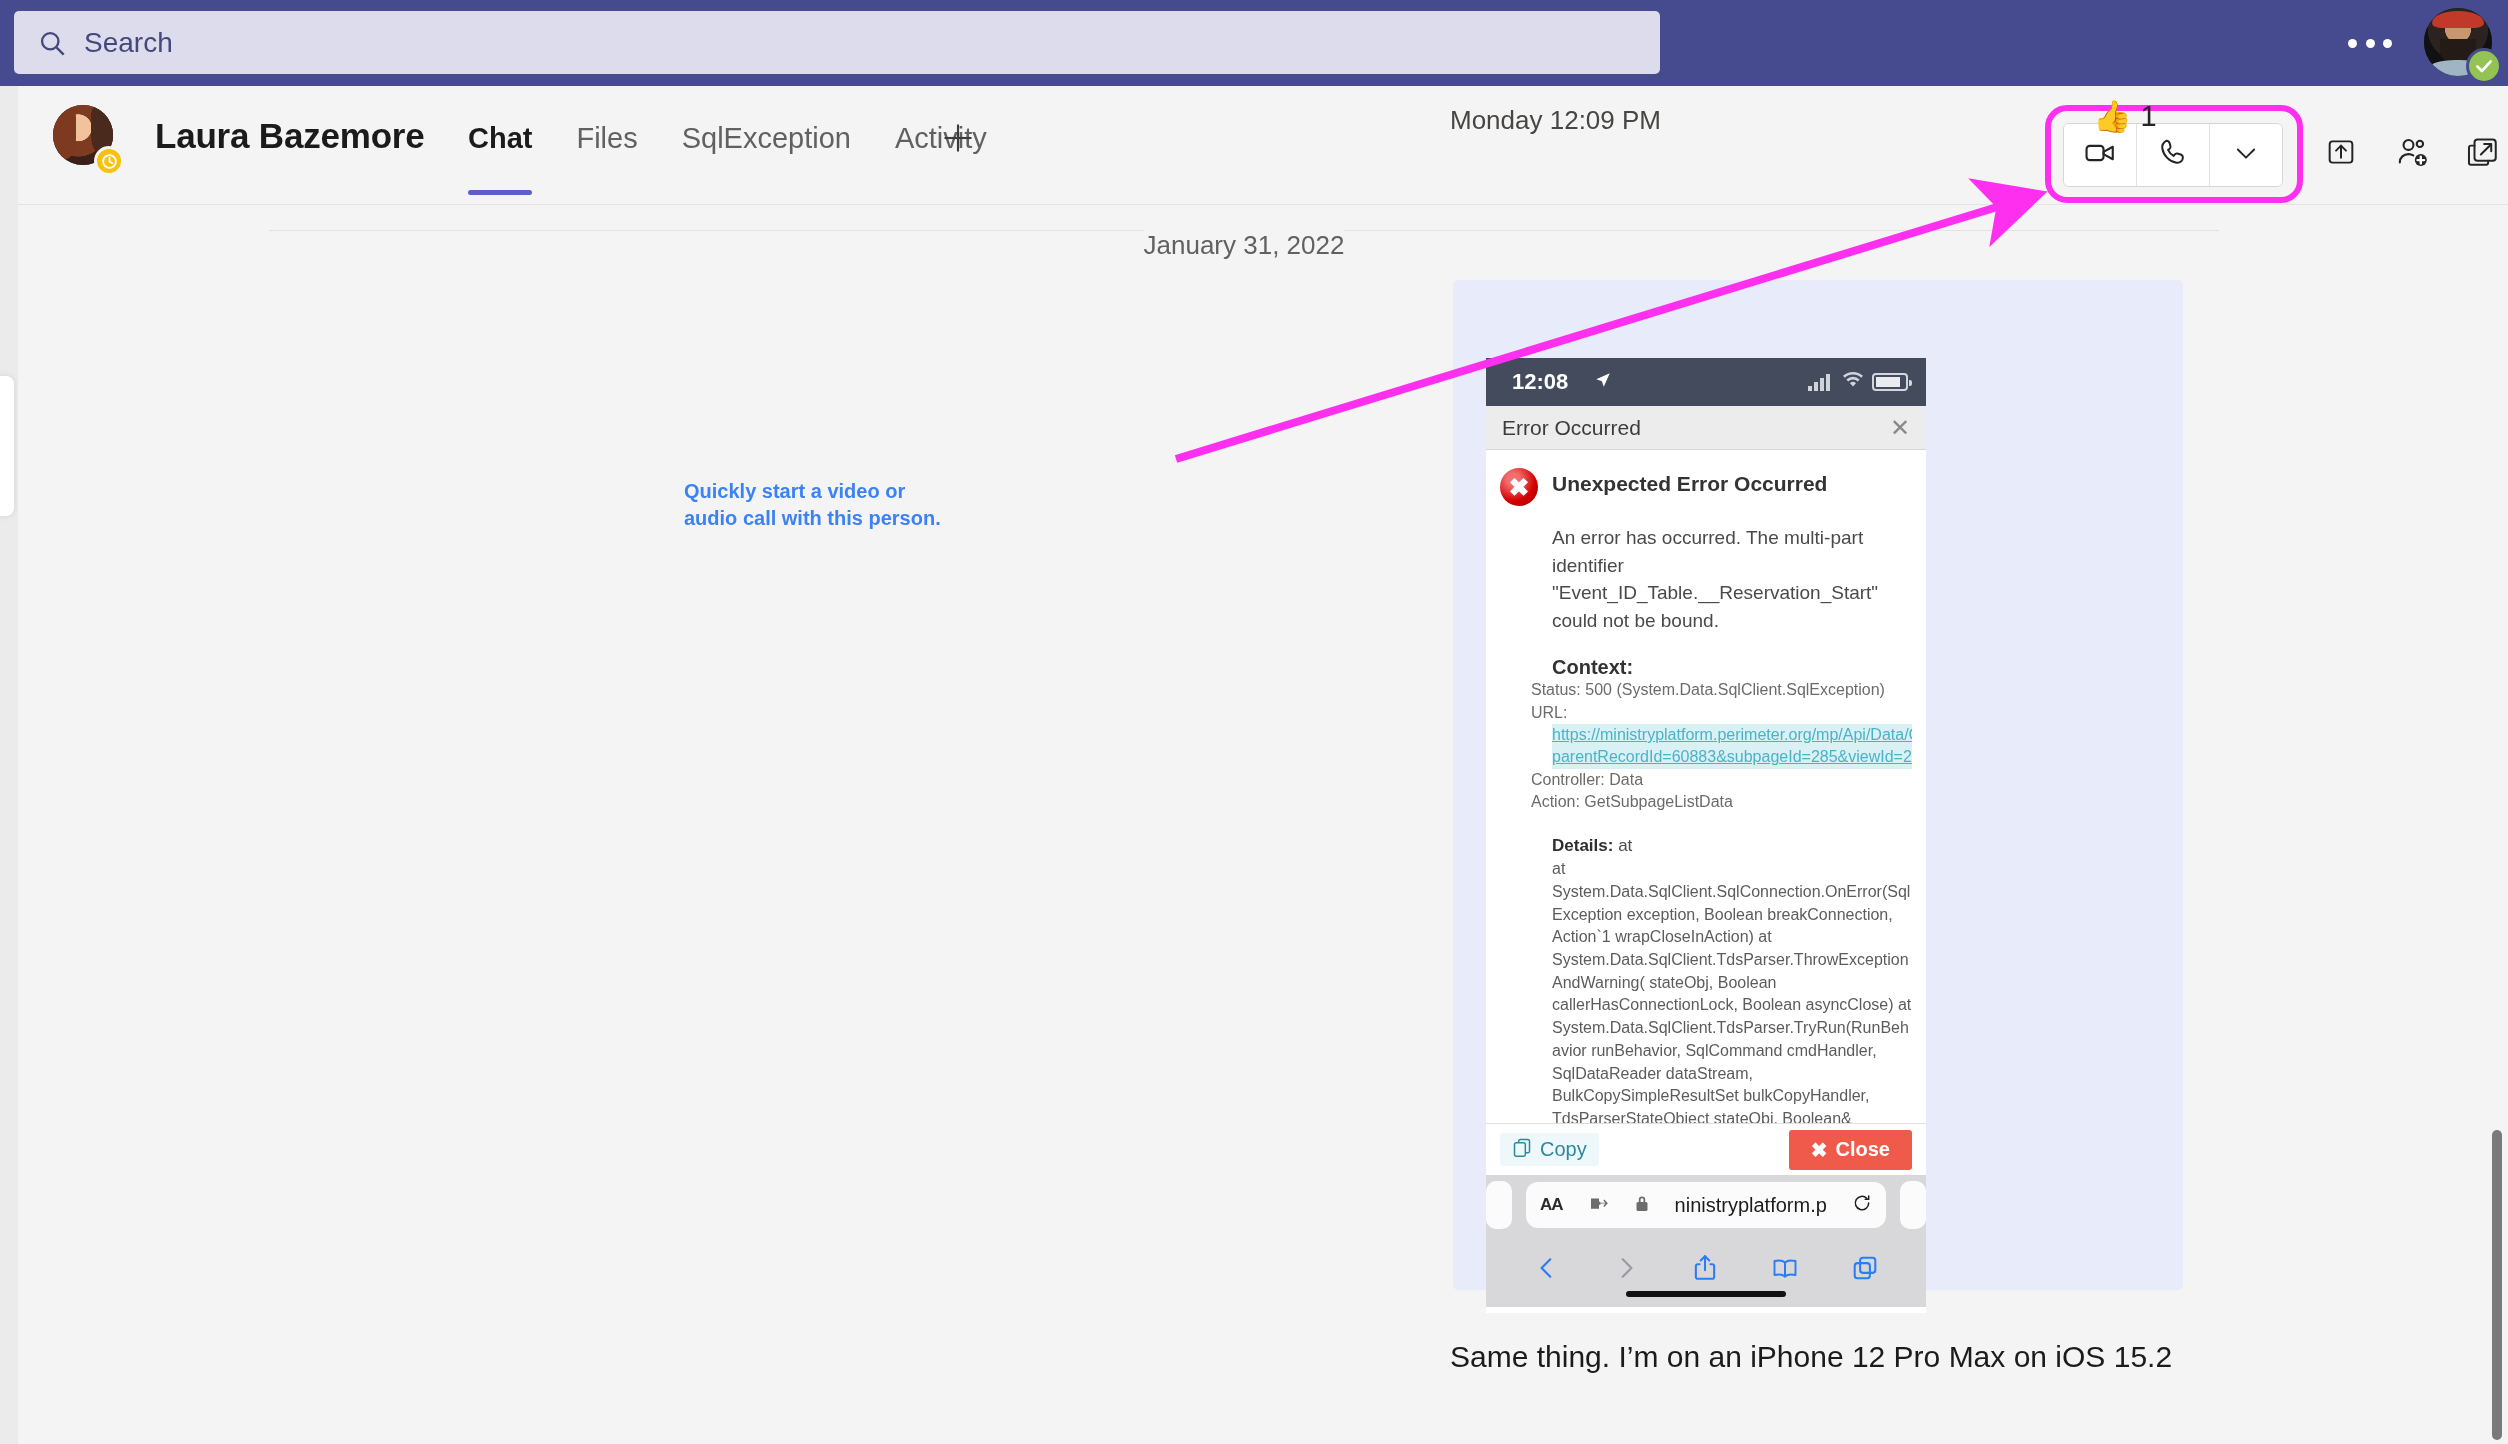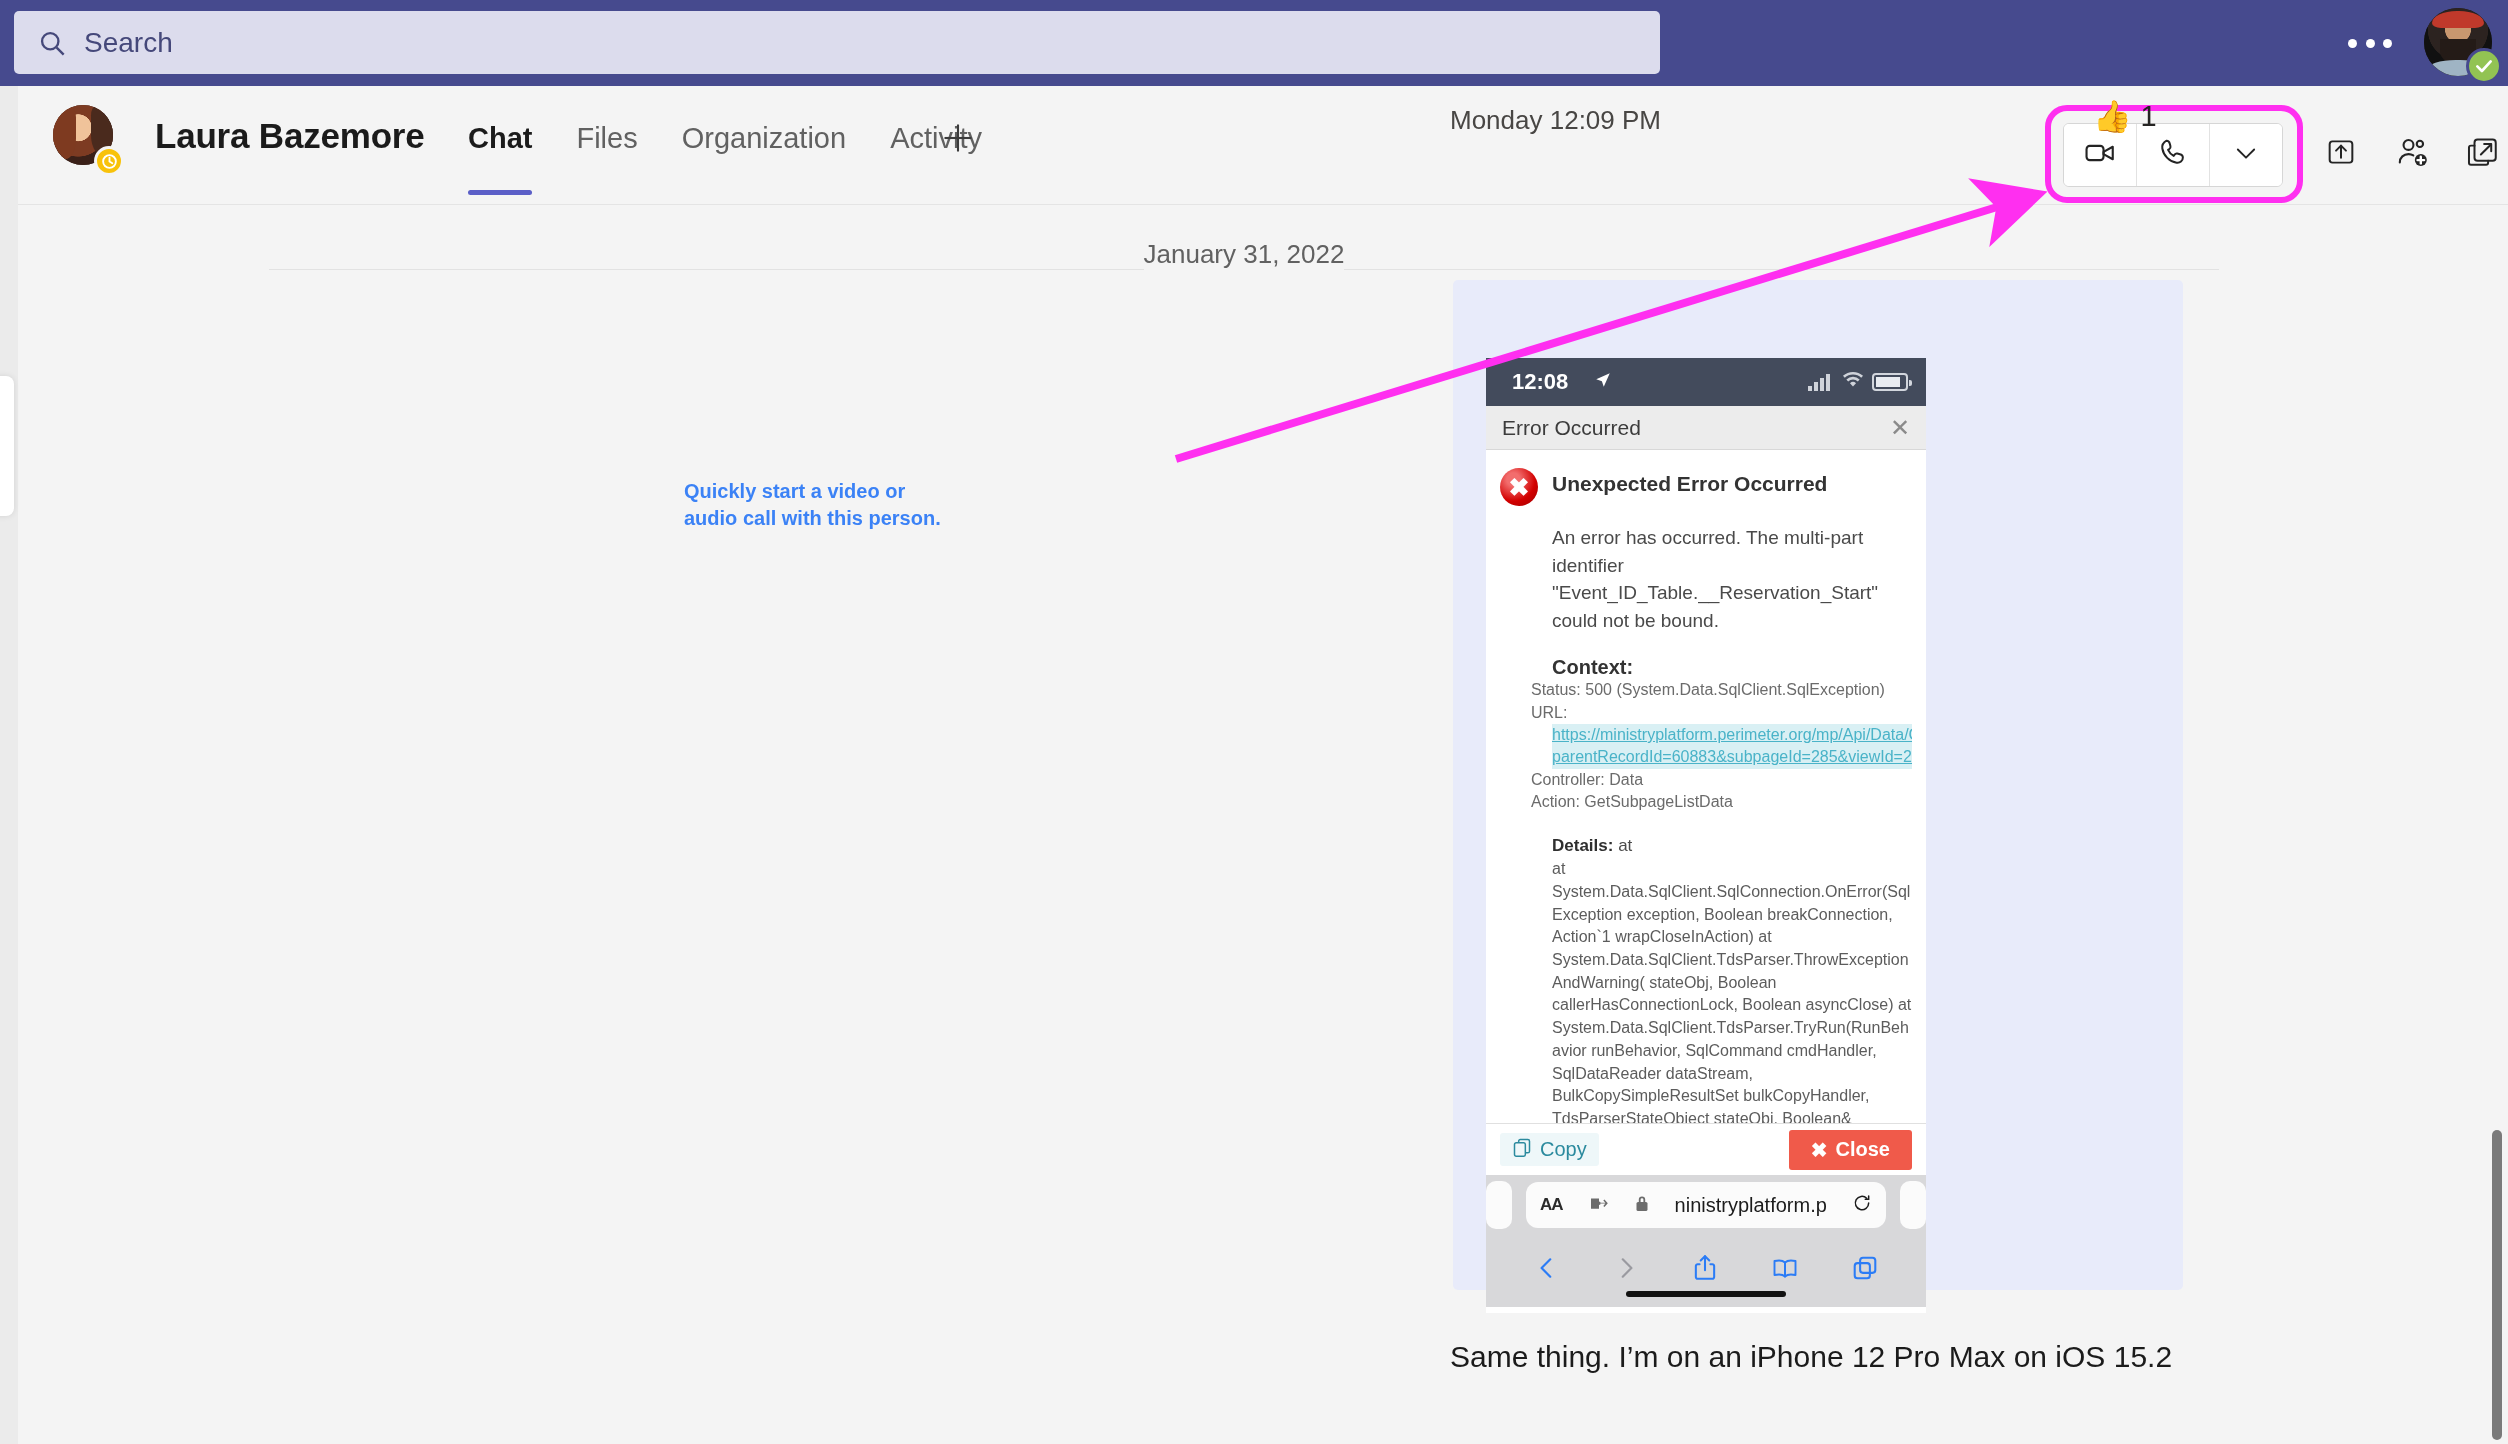--- a/index.html
+++ b/index.html
@@ -127,21 +127,21 @@
   #icon-addpeople{left:2382px;}
   #icon-popout{left:2452px;}
 
   
   #conversation{
     position:absolute;left:19px;top:205px;width:2470px;height:1239px;
     background:#f4f4f4;overflow:hidden;
   }
   #date-divider{
     position:absolute;left:250px;top:25px;width:1950px;height:40px;
-    display:flex;align-items:flex-end;
+    display:flex;align-items:flex-start;
   }
   #date-divider .line{flex:1;height:1px;background:#e2e2e2;}
   #date-label{font-size:26px;color:#616161;white-space:nowrap;}
 
   #message-block{
     position:absolute;left:1434px;top:75px;width:730px;
     background:#e8ebfa;border-radius:5px;padding:0;
   }
   #msg-time{
     position:absolute;left:1450px;top:105px;font-size:26px;color:#484644;
@@ -310,21 +310,21 @@
     <svg width="17" height="17" viewBox="0 0 24 24" fill="none" stroke="#fff" stroke-width="2.6" stroke-linecap="round">
       <circle cx="12" cy="12" r="9" stroke="#fff" fill="none"></circle>
       <polyline points="12,6.5 12,12 16,14.5"></polyline>
     </svg>
   </div>
   <div id="person-name">Laura Bazemore</div>
 
   <div id="tabs">
     <div class="tab active">Chat</div>
     <div class="tab">Files</div>
-    <div class="tab">Organization</div>
+    <div class="tab">SqlException</div>
     <div class="tab">Activity</div>
   </div>
   <div id="tab-add">
     <svg width="36" height="36" viewBox="0 0 24 24" stroke="#3b3b3b" stroke-width="1.4">
       <line x1="12" y1="3" x2="12" y2="21"></line>
         <line x1="3" y1="12" x2="21" y2="12"></line>
     </svg>
   </div>
 </div>
 

